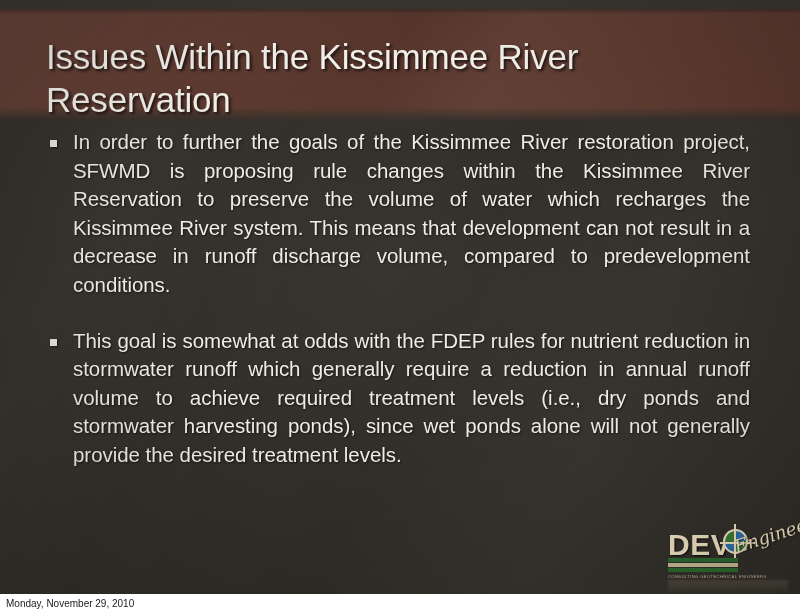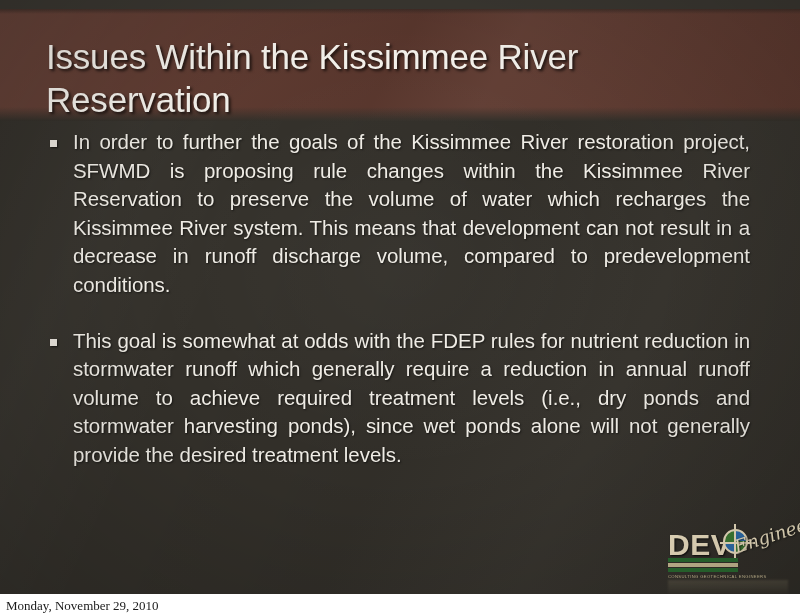--- a/index.html
+++ b/index.html
@@ -243,23 +243,23 @@
   #footer {
     position: relative;
     width: 800px;
     height: 22px;
     background: #ffffff;
   }
   #footer-date {
     position: absolute;
     left: 6px;
     top: 4px;
-    font-size: 13px;
+    font-size: 10px;
     color: #1a1a1a;
-    font-family: Liberation Serif, serif;
+    font-family: Liberation Sans, sans-serif;
   }
 </style>
 </head>
 <body>
 
 <div id="slide">
 
   <div id="slide-sheen"></div>
 
   <div id="top-strip"></div>

